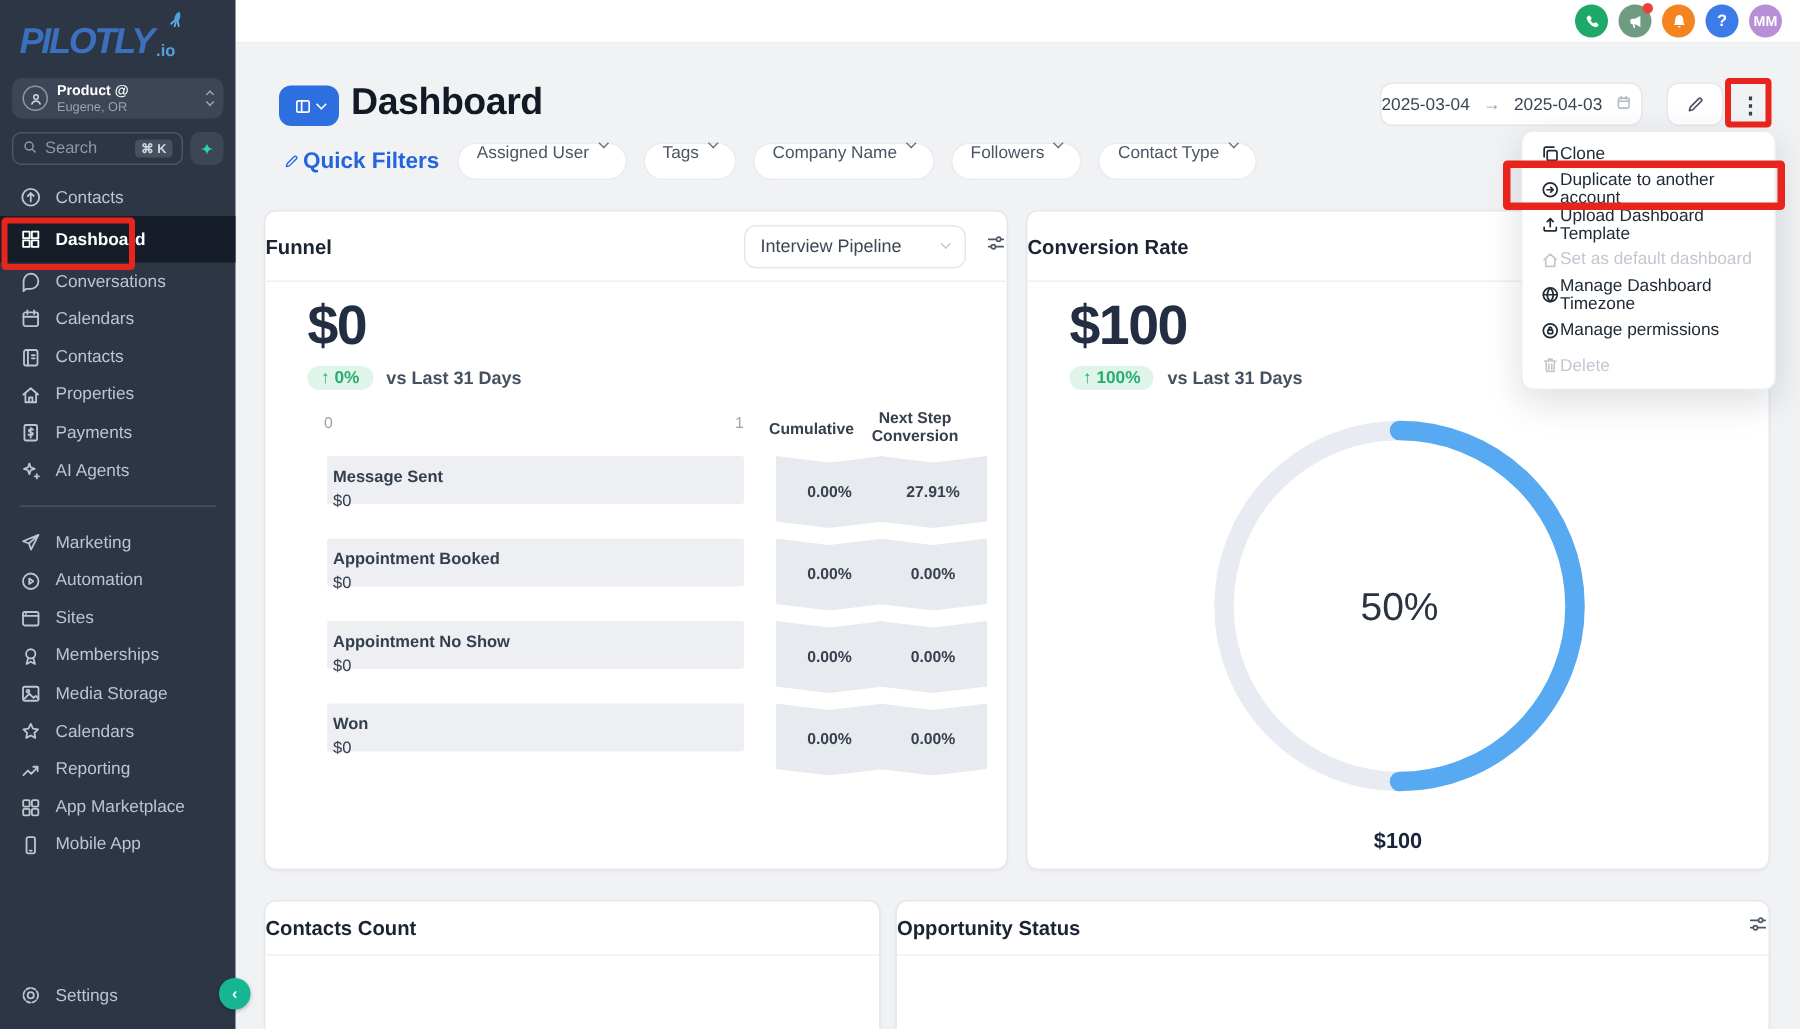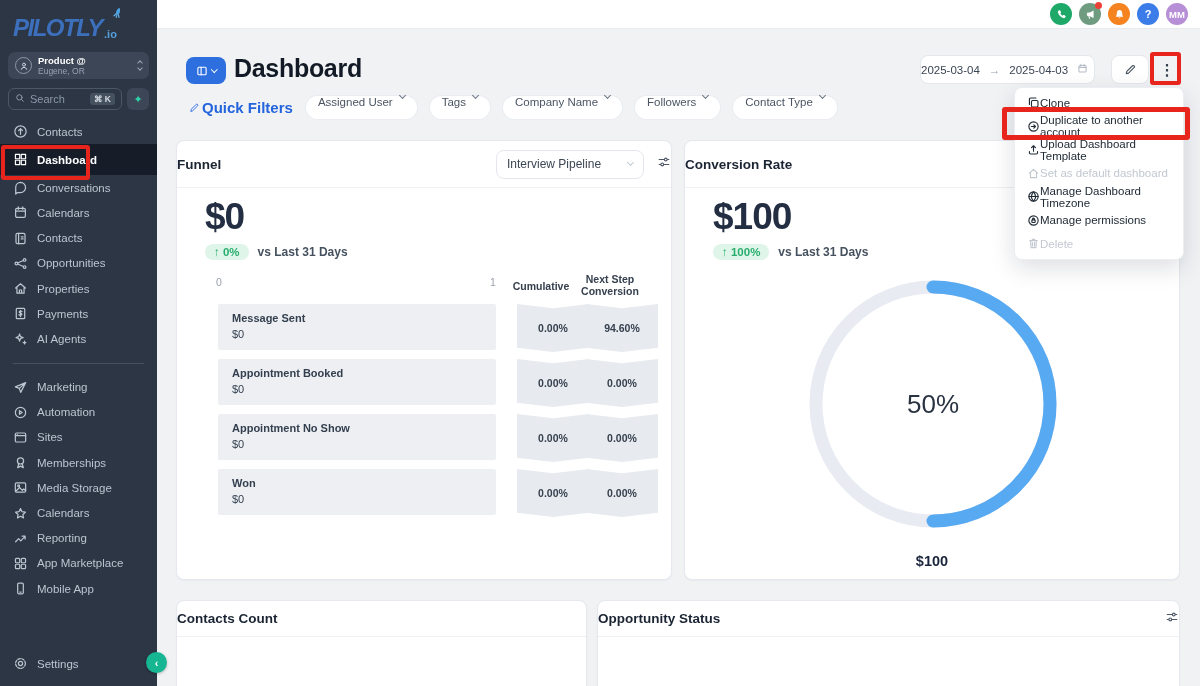--- a/index.html
+++ b/index.html
@@ -68,21 +68,21 @@
   .delta-row{position:absolute;left:28px;top:56px;display:flex;align-items:center;gap:9px}
   .badge{background:#dff5e9;color:#27ae6e;font-size:11.5px;font-weight:700;padding:2px 9px;border-radius:11px}
   .vs{font-size:12px;font-weight:600;color:#46515f}
   .sliders-ic{color:#4d5766;margin-left:13px;cursor:pointer}
 
   
   .funnel-card{left:176px;top:140px;width:496px;height:440px}
   .pipe-select{margin-left:auto;width:148px;height:29px;border:1px solid #e4e7ec;border-radius:8px;display:flex;align-items:center;padding:0 10px;font-size:12px;color:#3c4654;cursor:pointer}
   .pipe-select .chev{margin-left:auto;color:#c3cad3;width:5px;height:5px}
   .axis-lab{position:absolute;top:88px;font-size:10.5px;color:#9aa2ac}
-  .f-row{position:absolute;left:41px;width:278px;height:46px;background:#edeff2;border-radius:2px;padding:8px 0 0 14px}
+  .f-row{position:absolute;left:41px;width:278px;height:32px;background:#edeff2;border-radius:2px;padding:8px 0 0 4px}
   .f-row .lab{font-size:11px;font-weight:700;color:#333f4f}
   .f-row .val{font-size:11px;color:#333f4f;margin-top:4px}
   .col-head{position:absolute;font-size:10.5px;font-weight:600;color:#36404e;text-align:center;line-height:11.5px}
   .rib{position:absolute;width:72px;height:48px;background:#e7eaee;display:flex;align-items:center;justify-content:center;font-size:10.5px;font-weight:600;color:#36404e;clip-path:polygon(0% 0%,50% 9%,100% 0%,100% 91%,50% 100%,0% 91%)}
 
   
   .conv-card{left:684px;top:140px;width:496px;height:440px}
   .donut-wrap{position:absolute;left:118px;top:86px;width:260px;height:260px}
   .donut-center{position:absolute;left:0;top:0;width:260px;height:260px;display:flex;align-items:center;justify-content:center;font-size:26px;font-weight:500;color:#2a3342}
   .legend-lab{position:absolute;left:0;top:350px;width:100%;text-align:center;font-size:11px;color:#949dab}
@@ -183,29 +183,20 @@
     </div>
     <div class="nav-item">
       <svg class="ic" viewBox="0 0 16 16">
           <rect x="3.2" y="2.5" width="9.6" height="11" rx="1.5"></rect>
           <path d="M6 2.5v11M8.8 6.2h2M8.8 8.4h2"></path>
         </svg>
       <span>Contacts</span>
     </div>
     <div class="nav-item">
       <svg class="ic" viewBox="0 0 16 16">
-          <circle cx="3.6" cy="8" r="1.4"></circle>
-          <circle cx="12.4" cy="4.2" r="1.4"></circle>
-          <circle cx="12.4" cy="11.8" r="1.4"></circle>
-          <path d="M4.9 7.4l6.2-2.6M4.9 8.6l6.2 2.6"></path>
-        </svg>
-      <span>Opportunities</span>
-    </div>
-    <div class="nav-item">
-      <svg class="ic" viewBox="0 0 16 16">
           <path d="M2.8 7.5 8 3l5.2 4.5M4.2 6.8V13h7.6V6.8M6.8 13V9.6h2.4V13"></path>
         </svg>
       <span>Properties</span>
     </div>
     <div class="nav-item">
       <svg class="ic" viewBox="0 0 16 16">
           <rect x="3.5" y="2.5" width="9" height="11" rx="1"></rect>
           <path d="M9.6 5.9c-.3-.8-3-.8-3 .5 0 1.5 2.9.8 2.9 2.3 0 1.3-2.6 1.4-3.1.5M8 4.6v6.8"></path>
         </svg>
       <span>Payments</span>
@@ -425,21 +416,21 @@
     <div class="col-head" style="left:399px;width:68px;top:86px">
       <div>Next Step</div>
       <div>Conversion</div>
     </div>
 
     <div class="rib" style="left:340px;top:116px">0.00%</div>
     <div class="rib" style="left:340px;top:171px">0.00%</div>
     <div class="rib" style="left:340px;top:226px">0.00%</div>
     <div class="rib" style="left:340px;top:281px">0.00%</div>
 
-    <div class="rib" style="left:409px;top:116px">94.60%</div>
+    <div class="rib" style="left:409px;top:116px">27.91%</div>
     <div class="rib" style="left:409px;top:171px">0.00%</div>
     <div class="rib" style="left:409px;top:226px">0.00%</div>
     <div class="rib" style="left:409px;top:281px">0.00%</div>
   </div>
 </div>
 
 <div class="card conv-card">
   <div class="card-head">
     <span class="card-title">Conversion Rate</span>
   </div>

